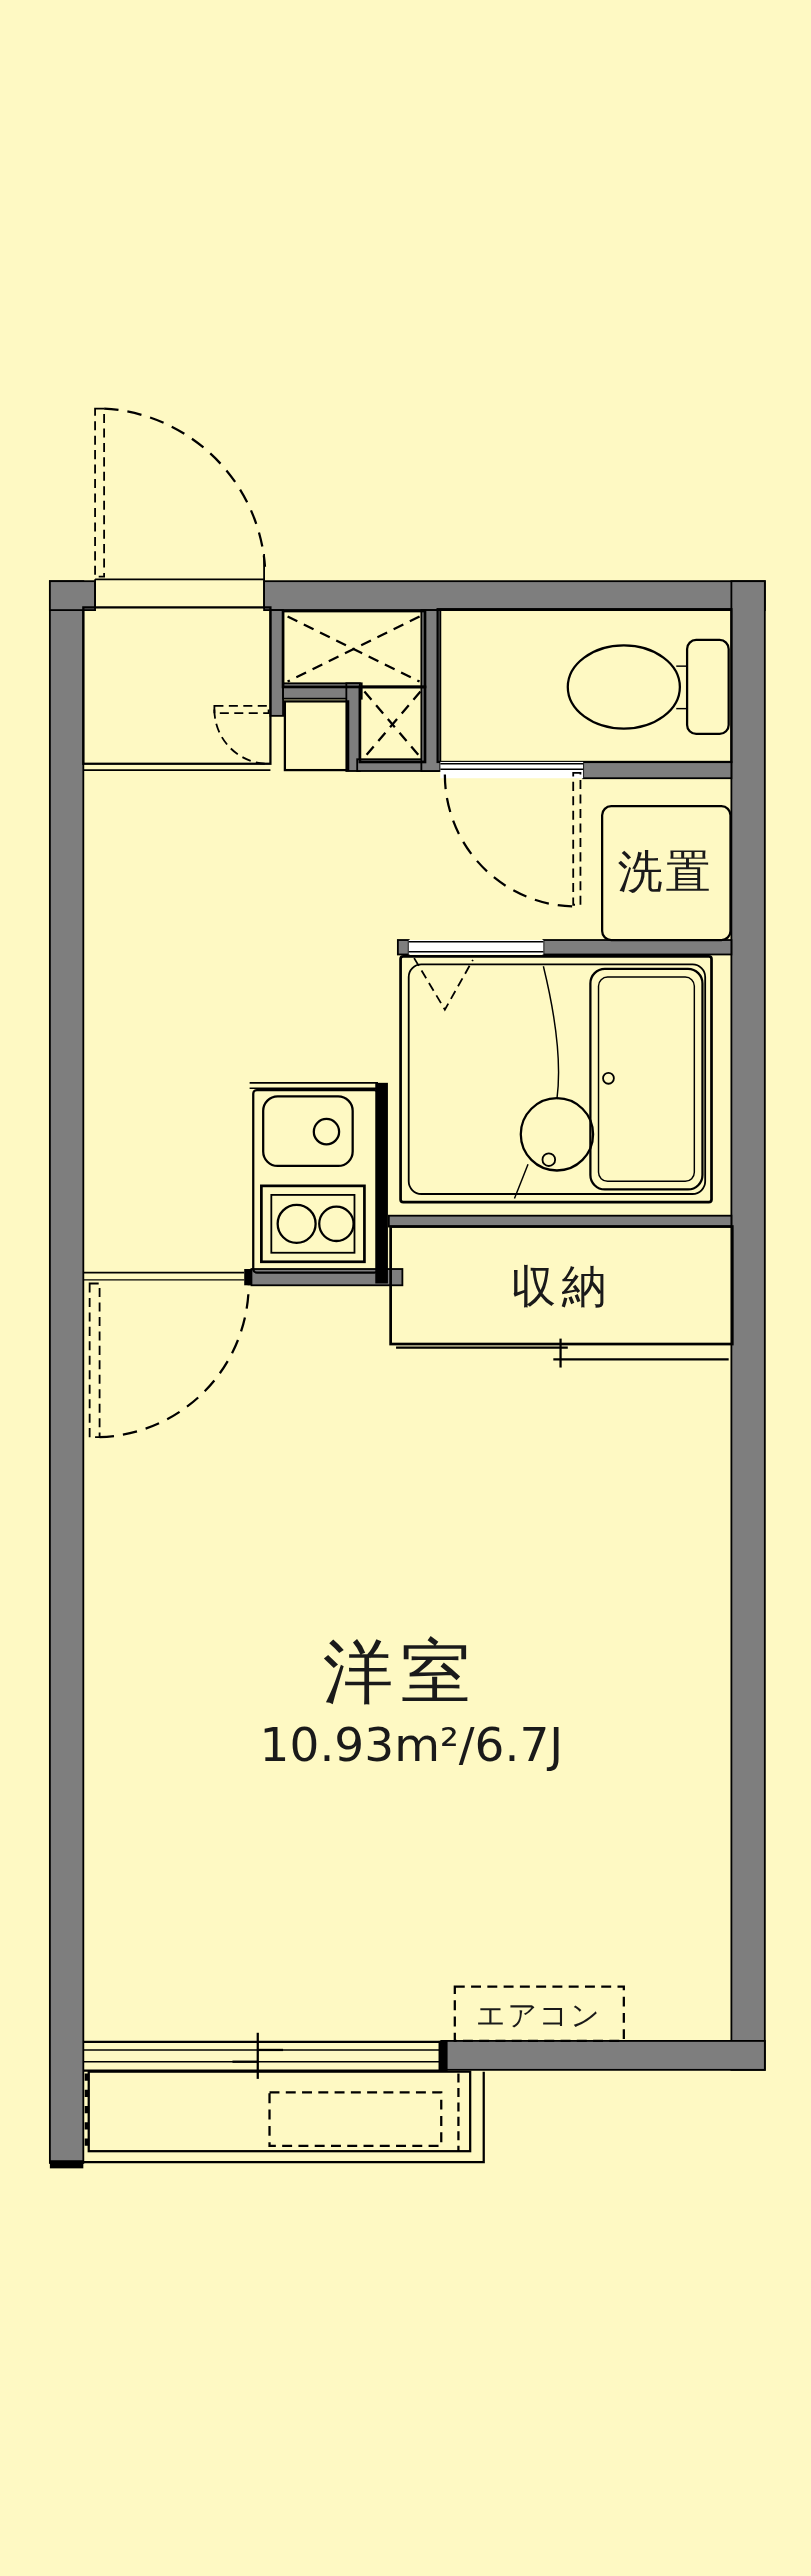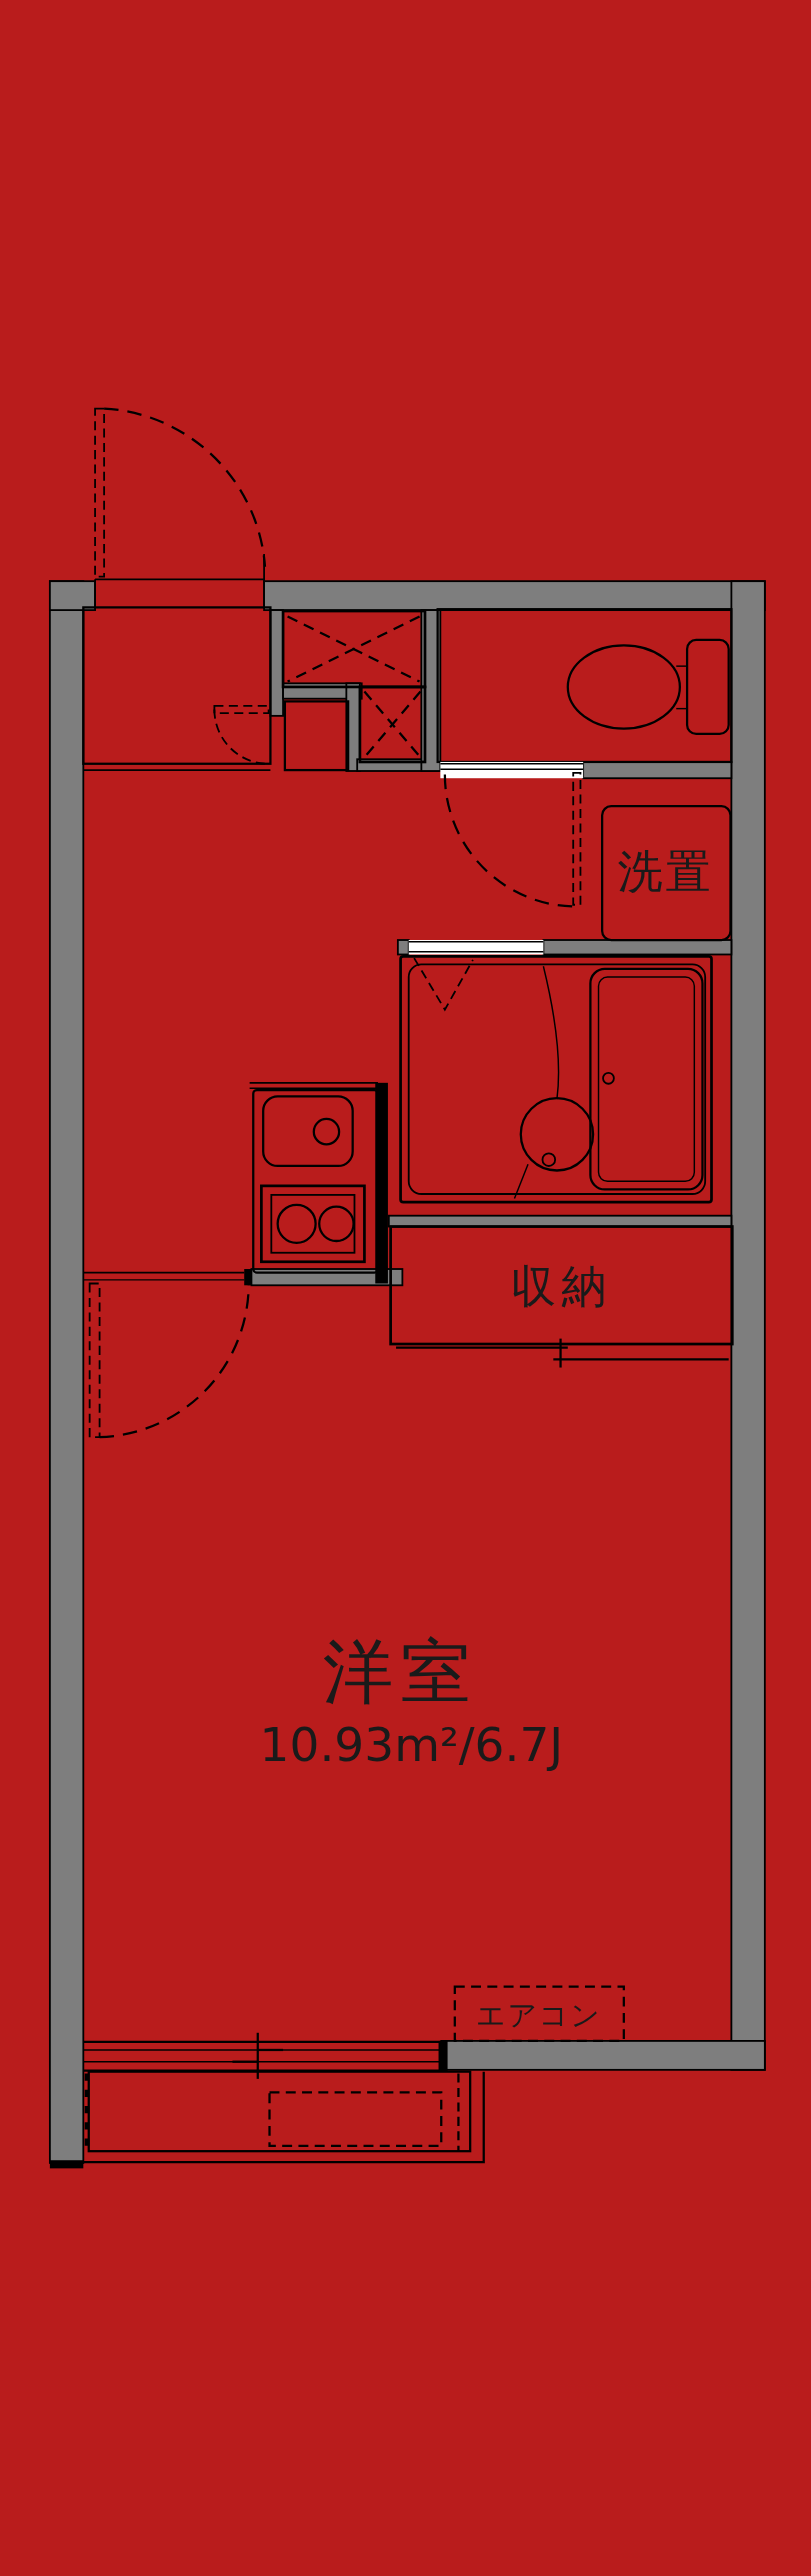--- a/index.html
+++ b/index.html
@@ -1,16 +1,16 @@
 <!DOCTYPE html>
 <html style="font-size:14.5px"><head>
 <meta charset="utf-8">
 <style>
   html,body{margin:0;padding:0;background:#ffffff;}
-  #canvas{position:relative;width:812px;height:2576px;background:#b91c1c;overflow:hidden;
+  #canvas{position:relative;width:812px;height:2576px;background:#fef9c3;overflow:hidden;
           font-family:"DejaVu Sans","Liberation Sans",sans-serif;}
   svg{position:absolute;left:0;top:0;}
   .ln{stroke:#000;fill:none;}
   .w3{stroke-width:3;}
   .w25{stroke-width:2.5;}
   .w2{stroke-width:2;}
   .w15{stroke-width:1.6;}
   .wall{stroke:#000;stroke-width:2;}
   .blk{fill:#000;stroke:none;}
   .dashArc{stroke-dasharray:16 10;}

